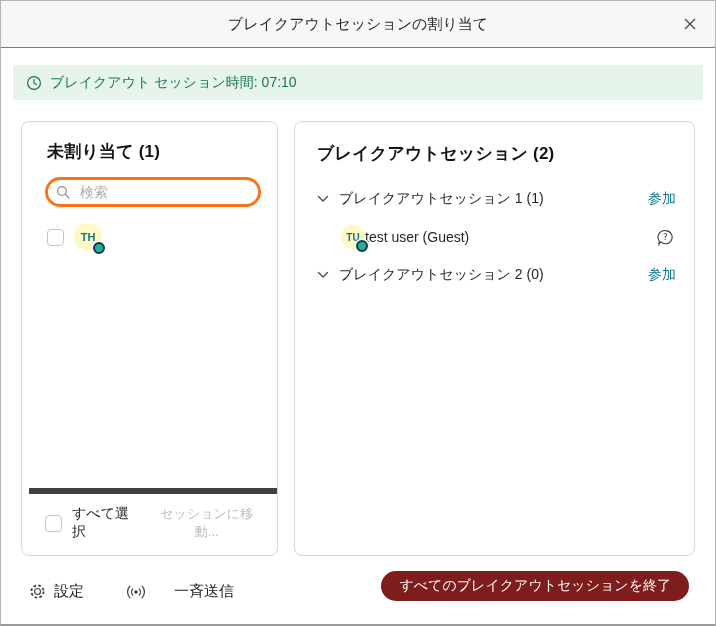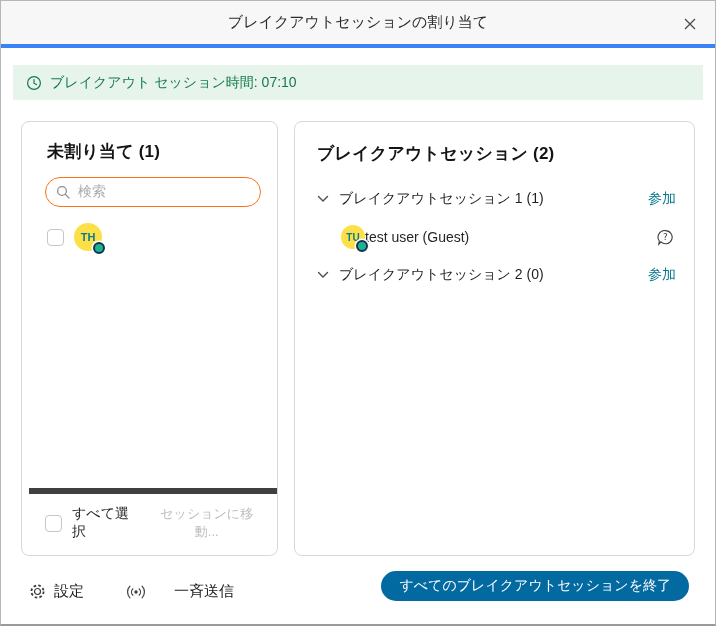--- a/index.html
+++ b/index.html
@@ -10,21 +10,21 @@
     border:1px solid #b6b6b6; border-bottom:2px solid #9a9a9a; overflow:hidden;
     color:#1f1f1f;
   }
   
   .top-marks{
     position:absolute; top:0; left:2px; width:700px; height:3px;
     background:repeating-linear-gradient(90deg,#8f8f8f 0 6px,transparent 6px 14px,#ababab 14px 17px,transparent 17px 26px,#848484 26px 30px,transparent 30px 41px);
     opacity:.75;
   }
   .titlebar{
-    height:47px; background:#f7f7f7; border-bottom:4px solid #3b82f6;
+    height:47px; background:#f7f7f7; border-bottom:1px solid #3b82f6;
     display:flex; align-items:center; justify-content:center; position:relative;
   }
   .title{ font-size:15px; color:#2b2b2b; }
   .close-btn{
     position:absolute; right:12px; top:10px; width:26px; height:26px;
     background:none; border:none; cursor:pointer; display:flex; align-items:center; justify-content:center;
   }
   .banner{
     margin:17px 12px 0 12px; height:35px; background:#e7f4ec; border-radius:0;
     display:flex; align-items:center; gap:8px; padding:0 13px;
@@ -35,33 +35,33 @@
     border:1px solid #d8d8d8; border-radius:8px; background:#fff;
     display:flex; flex-direction:column; height:435px;
   }
   .panel.left{ width:257px; padding:14px 16px 12px 23px; }
   .panel.right{ flex:1; padding:14px 16px; }
   .panel-h{ font-size:17px; font-weight:700; color:#141414; letter-spacing:.2px; }
   .panel.left .panel-h{ margin:4px 0 14px 2px; }
   .panel.right .panel-h{ margin:6px 0 16px 6px; }
   .searchbox{ position:relative; }
   .searchbox input{
-    width:100%; height:30px; border:1px solid #f97316; border-radius:15px;
+    width:100%; height:30px; border:3px solid #f97316; border-radius:15px;
     padding:0 10px 0 32px; font-size:14px; color:#be185d; outline:none;
-    font-family:Liberation Mono, monospace;
+    font-family:Liberation Sans, sans-serif;
   }
   .searchbox input::placeholder{ color:#ababab; }
   .search-ic{ position:absolute; left:11px; top:8px; }
   .user-row{ display:flex; align-items:center; gap:10px; margin-top:16px; padding-left:2px; cursor:pointer; }
   .cbx{
     width:17px; height:17px; border:1px solid #c6c6c6; border-radius:4px; background:#fff; flex:0 0 auto;
   }
   .avatar{
     position:relative; width:28px; height:28px; border-radius:50%;
-    background:#fde047; color:#0a7a8f; font-size:11px; font-weight:700;
+    background:#fef9c3; color:#0a7a8f; font-size:11px; font-weight:700;
     display:flex; align-items:center; justify-content:center; flex:0 0 auto;
   }
   .avatar.sm{ width:24px; height:24px; font-size:10px; }
   .badge{
     position:absolute; right:-3px; bottom:-3px; width:12px; height:12px; border-radius:50%;
     background:#1bb392; border:2px solid #16324f; box-shadow:0 0 0 1.5px #fff;
   }
   .u-name{ font-size:14px; color:#262626; line-height:18px; }
   .u-sub{ font-size:13px; color:#707070; line-height:18px; }
   .panel-footer{
@@ -83,21 +83,21 @@
   .part-row{ display:flex; align-items:center; height:40px; padding-left:30px; }
   .help-btn{ margin-left:auto; margin-right:4px; background:none; border:none; cursor:pointer; display:flex; }
   .dialog-footer{ display:flex; align-items:flex-end; padding:15px 26px 0 28px; }
   .foot-btn{
     display:flex; align-items:center; gap:8px; background:none; border:none;
     font-size:15px; color:#1c1c1c; font-family:inherit; cursor:pointer;
   }
   .foot-btn + .foot-btn{ margin-left:42px;gap:28px; }
   .end-btn{
     margin-left:auto; height:30px; border:none; border-radius:15px; padding:0 18px;
-    background:#0369a1; color:#fff; font-size:14px; font-family:inherit; cursor:pointer;
+    background:#7f1d1d; color:#fff; font-size:14px; font-family:inherit; cursor:pointer;
   }
   svg{ display:block; }
 </style>
 </head>
 <body>
 
 <div class="dialog">
   <div class="top-marks"></div>
 
   <div class="titlebar">

